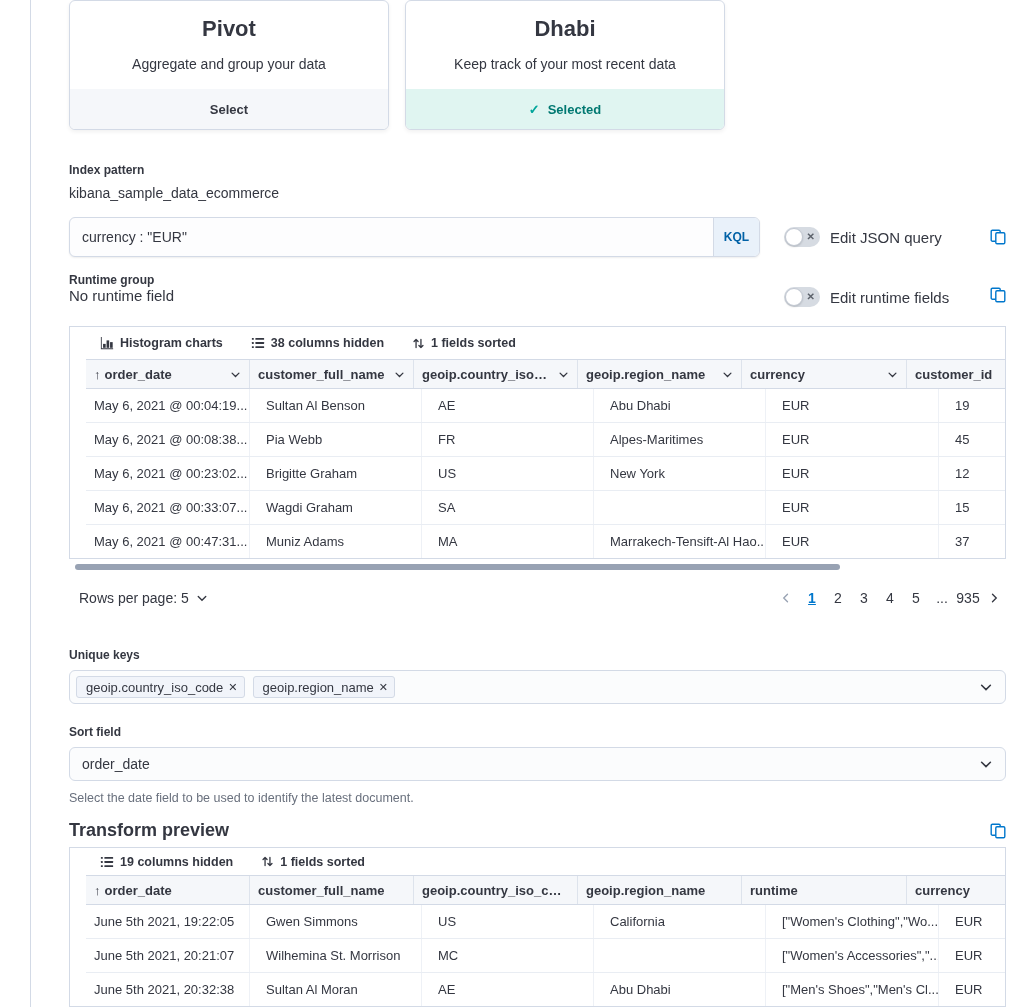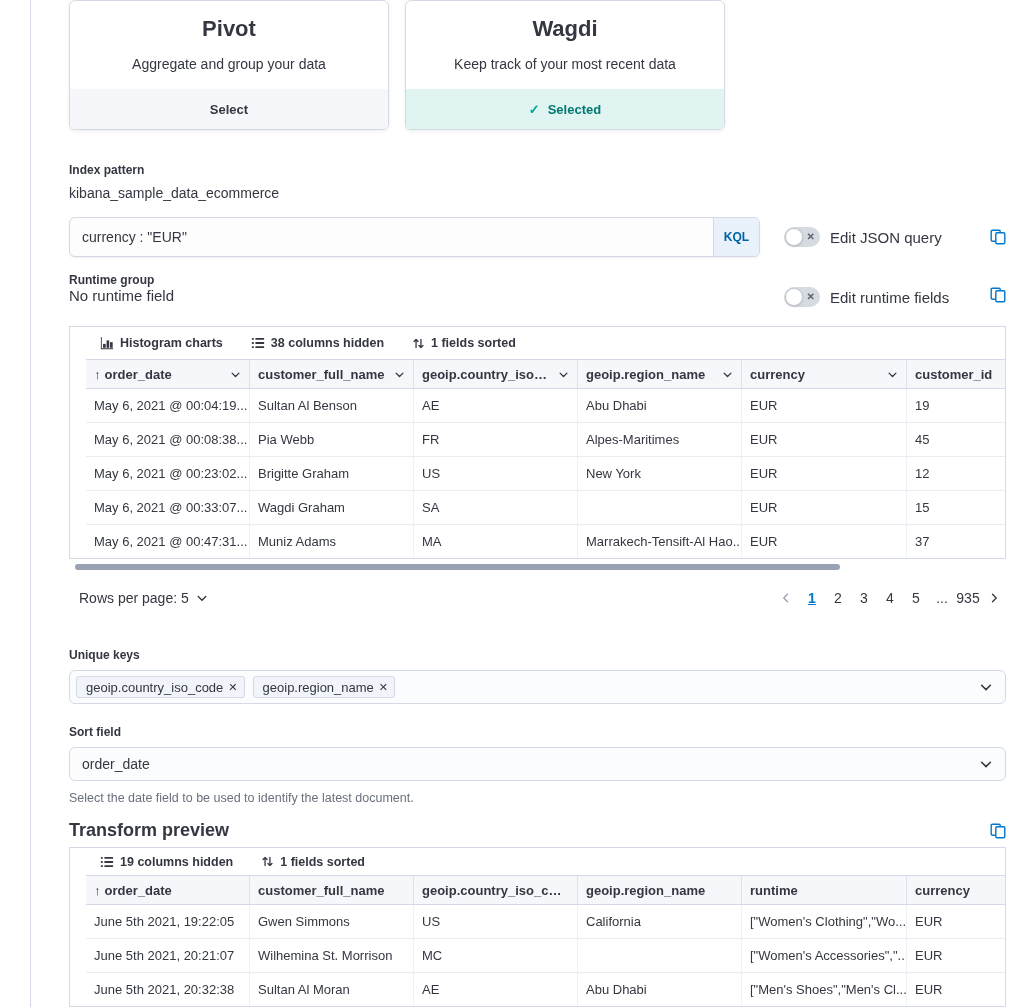--- a/index.html
+++ b/index.html
@@ -50,21 +50,21 @@
   .grid2 .grid-toolbar { height: 28px; }
   .toolbar-btn { display: flex; align-items: center; gap: 6px; font-size: 12.5px; font-weight: 600; color: #343741; cursor: pointer; }
   .gh-row { display: grid; grid-template-columns: 164px 164px 164px 164px 165px 114px;
     background: #f5f7fa; border-bottom: 1px solid #d3dae6; }
   .gh-cell { display: flex; align-items: center; gap: 4px; padding: 0 8px; height: 28px;
     font-size: 13px; font-weight: 600; border-right: 1px solid #dde3ec; cursor: pointer; overflow: hidden; }
   .gh-cell:last-child { border-right: none; }
   .gh-label { flex: 1; white-space: nowrap; overflow: hidden; text-overflow: ellipsis; }
   .sort-arrow { font-size: 13px; font-weight: 700; }
   .chev { display: flex; align-items: center; color: #343741; }
-  .gr-row { display: grid; grid-template-columns: 164px 164px 164px 164px 165px 114px; border-bottom: 1px solid #e9edf3; background: #fff; }
+  .gr-row { display: grid; grid-template-columns: 164px 164px 164px 164px 165px 114px; border-bottom: 1px solid #e9edf3; background: #fff; gap: 8px; }
   .gr-row:last-child { border-bottom: none; }
   .gr-cell { height: 33px; line-height: 33px; padding: 0 8px; font-size: 13px;
     white-space: nowrap; overflow: hidden; border-right: 1px solid #eef1f6; }
   .gr-cell:last-child { border-right: none; }
 
   .hscroll { margin-top: 5px; height: 6px; position: relative; }
   .hscroll-thumb { position: absolute; left: 6px; top: 0; width: 765px; height: 6px; background: #98a2b3; border-radius: 3px; cursor: pointer; }
 
   
   .pagination-row { margin-top: 16px; height: 24px; display: flex; align-items: center; padding-left: 10px; }
@@ -99,21 +99,21 @@
   <div class="left-rule"></div>
   <div class="content">
 
     <div class="cards">
       <div class="card">
         <div class="card-title">Pivot</div>
         <div class="card-desc">Aggregate and group your data</div>
         <div class="card-footer">Select</div>
       </div>
       <div class="card selected">
-        <div class="card-title">Wagdi</div>
+        <div class="card-title">Dhabi</div>
         <div class="card-desc">Keep track of your most recent data</div>
         <div class="card-footer">
           <span class="check">✓</span>
           <span>Selected</span>
         </div>
       </div>
     </div>
 
     <div class="label-sm mt-ip">Index pattern</div>
     <div class="ip-value">kibana_sample_data_ecommerce</div>

